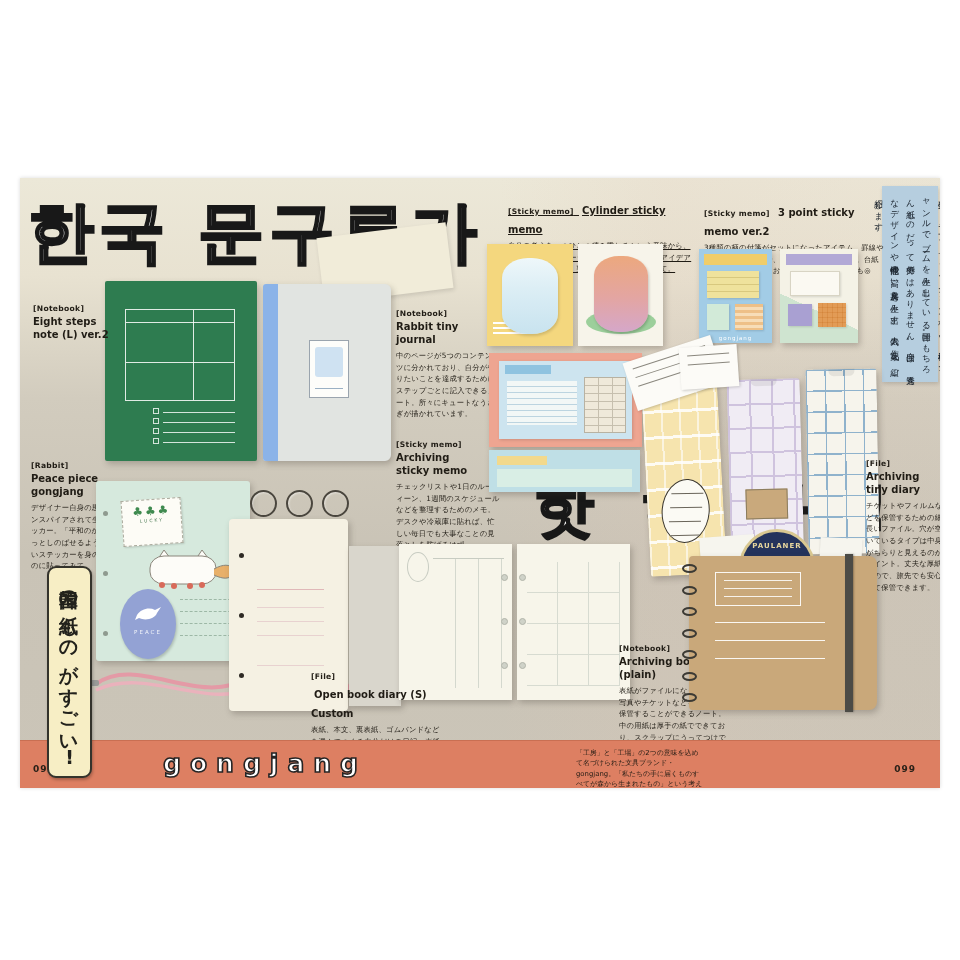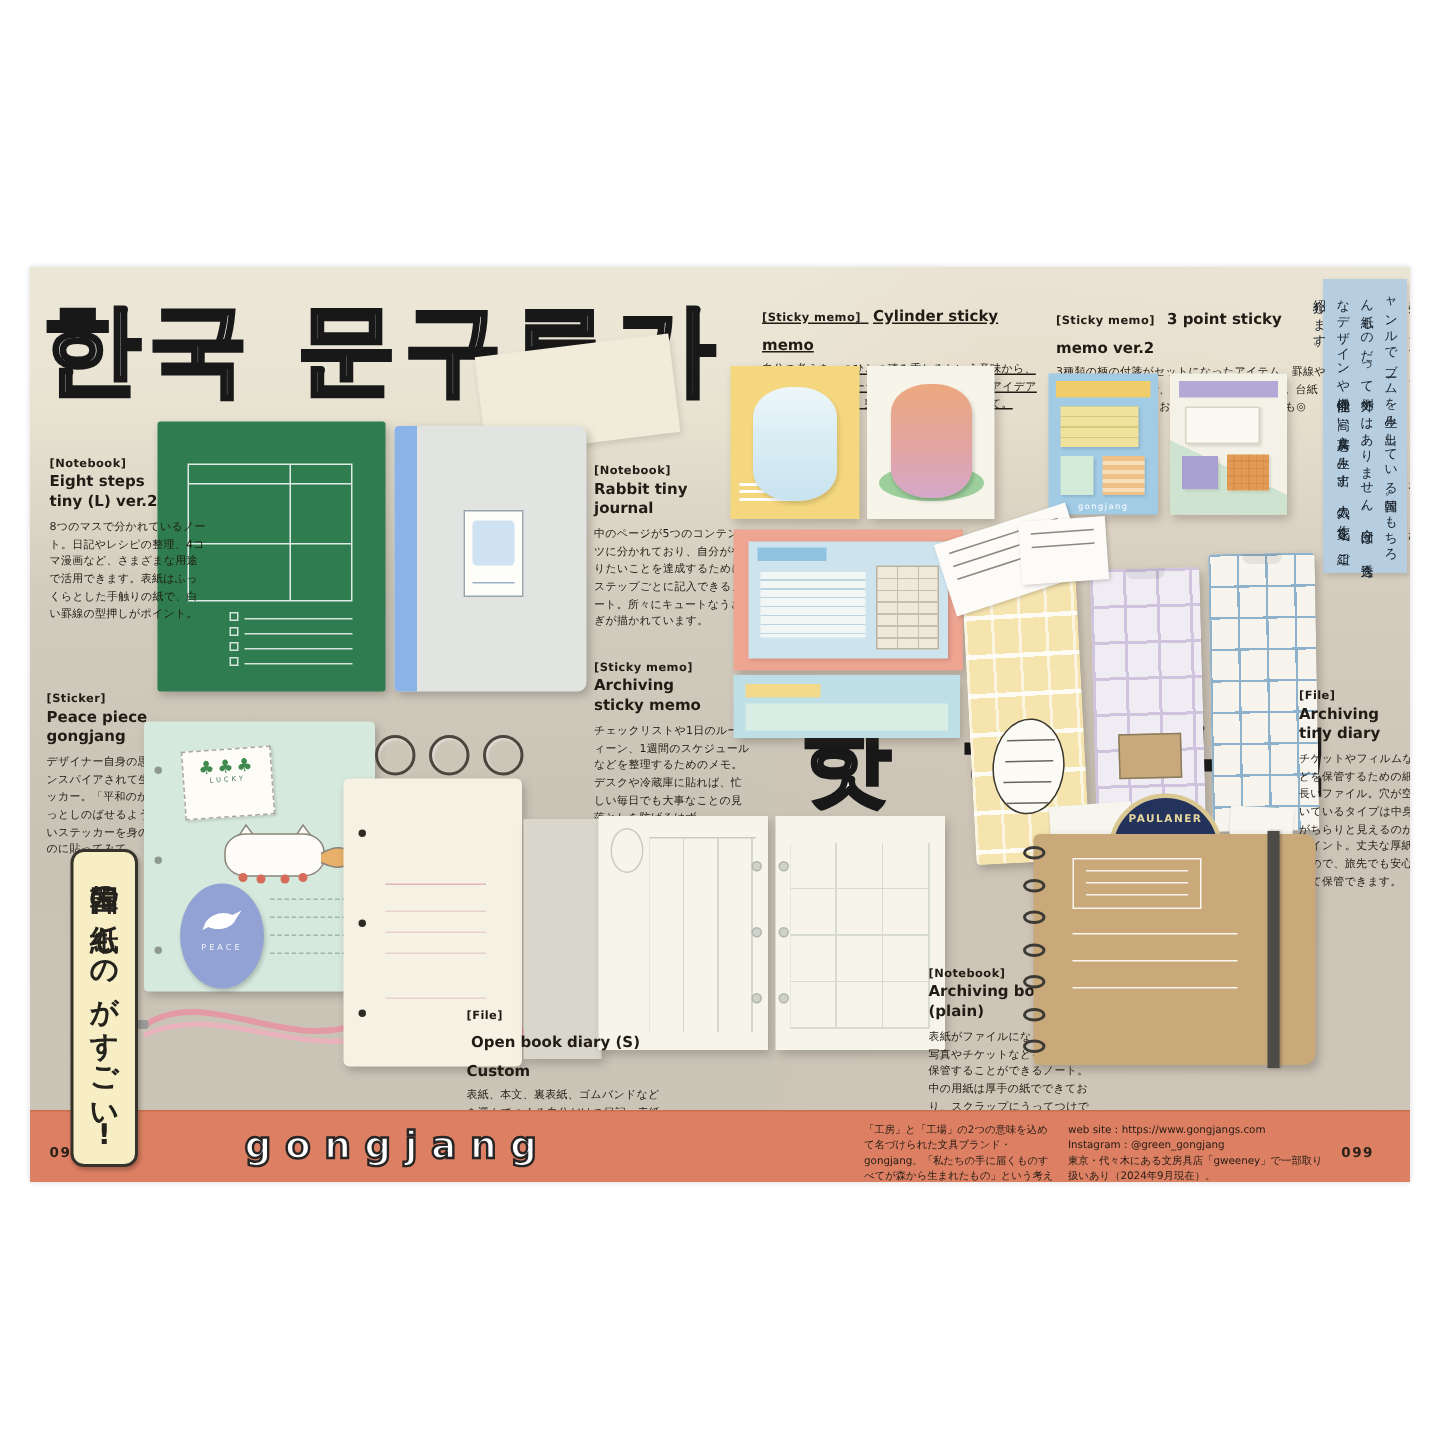--- a/index.html
+++ b/index.html
@@ -228,22 +228,21 @@
       <div class="spine"></div>
       <div class="sticker">
         <div class="art"></div>
         <div class="line"></div>
       </div>
     </div>
 
     <div class="plabel" style="left:13px; top:126px; width:106px;">
       <span class="tag">[Notebook]</span>
       <span class="pname">Eight steps
-tiny (L) ver.2</span>
-      <span class="pdesc">8つのマスで分かれているノート。日記やレシピの整理、4コマ漫画など、さまざまな用途で活用できます。表紙はふっくらとした手触りの紙で、白い罫線の型押しがポイント。</span>
+note (L) ver.2</span>
     </div>
     <div class="plabel" style="left:376px; top:131px; width:100px;">
       <span class="tag">[Notebook]</span>
       <span class="pname">Rabbit tiny
 journal</span>
       <span class="pdesc">中のページが5つのコンテンツに分かれており、自分がやりたいことを達成するためにステップごとに記入できるノート。所々にキュートなうさぎが描かれています。</span>
     </div>
 
     <div class="plabel inline" style="left:488px; top:21px; width:190px;text-decoration:underline;">
       <span class="tag">[Sticky memo]</span>
@@ -322,21 +321,21 @@
         <i></i>
         <i></i>
       </div>
     <div class="plabel" style="left:846px; top:281px; width:78px;">
       <span class="tag">[File]</span>
       <span class="pname">Archiving tiny diary</span>
       <span class="pdesc">チケットやフィルムなどを保管するための細長いファイル。穴が空いているタイプは中身がちらりと見えるのがポイント。丈夫な厚紙なので、旅先でも安心して保管できます。</span>
     </div>
 
     <div class="plabel" style="left:11px; top:283px; width:112px;">
-      <span class="tag">[Sticker]</span>
+      <span class="tag">[Rabbit]</span>
       <span class="pname">Peace piece gongjang</span>
       <span class="pdesc">デザイナー自身の思い出からインスパイアされて生まれたステッカー。「平和のかけら」をそっとしのばせるように、愛らしいステッカーを身のまわりのものに貼ってみて。</span>
     </div>
     <div id="mint-folder" class="item">
       <span class="punch" style="top:30px;"></span>
       <span class="punch" style="top:90px;"></span>
       <span class="punch" style="top:150px;"></span>
       <span class="dash" style="top:118px;"></span>
       <span class="dash" style="top:130px;"></span>
       <span class="dash" style="top:142px;"></span>
@@ -446,21 +445,16 @@
       <span class="pname">Archiving book
 (plain)</span>
       <span class="pdesc">表紙がファイルになっており、写真やチケットなどをそのまま保管することができるノート。中の用紙は厚手の紙でできており、スクラップにうってつけです。</span>
     </div>
 
 
     <div id="footer-bar">
       <div id="page-left">098</div>
       <div id="brand-logo">gongjang</div>
       <div id="brand-desc">「工房」と「工場」の2つの意味を込めて名づけられた文具ブランド・gongjang。「私たちの手に届くものすべてが森から生まれたもの」という考えのもと、持続可能な生産工程で自然を感じられる製品を生み出しています。</div>
-      <div id="web-info">
-        <span>web site：https://www.gongjangs.com</span>
-        <span>Instagram：@green_gongjang</span>
-        <span>東京・代々木にある文房具店「gweeney」で一部取り扱いあり（2024年9月現在）。</span>
-      </div>
       <div id="page-right">099</div>
     </div>
   </div>
 </div>
 
 </body></html>

